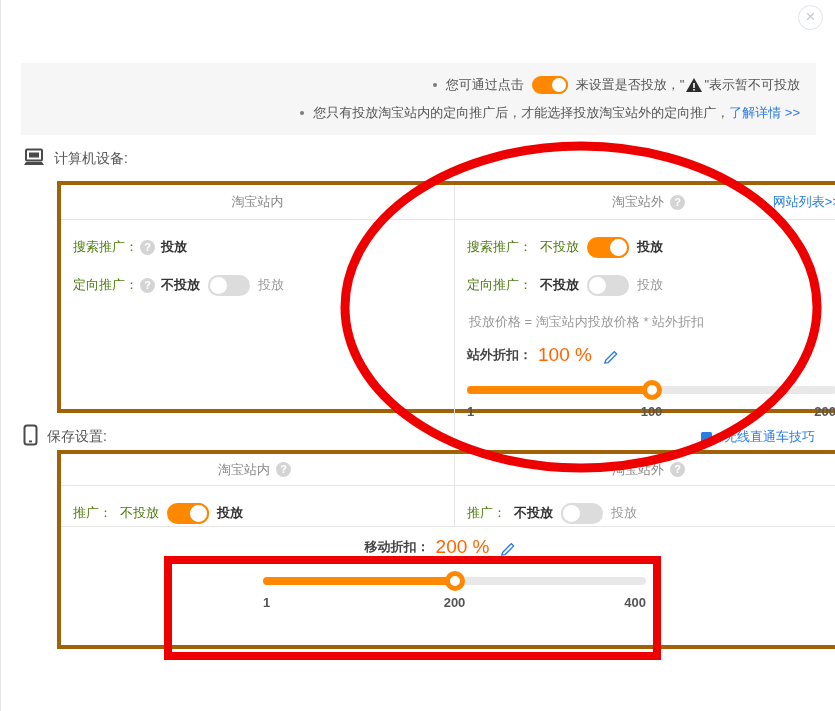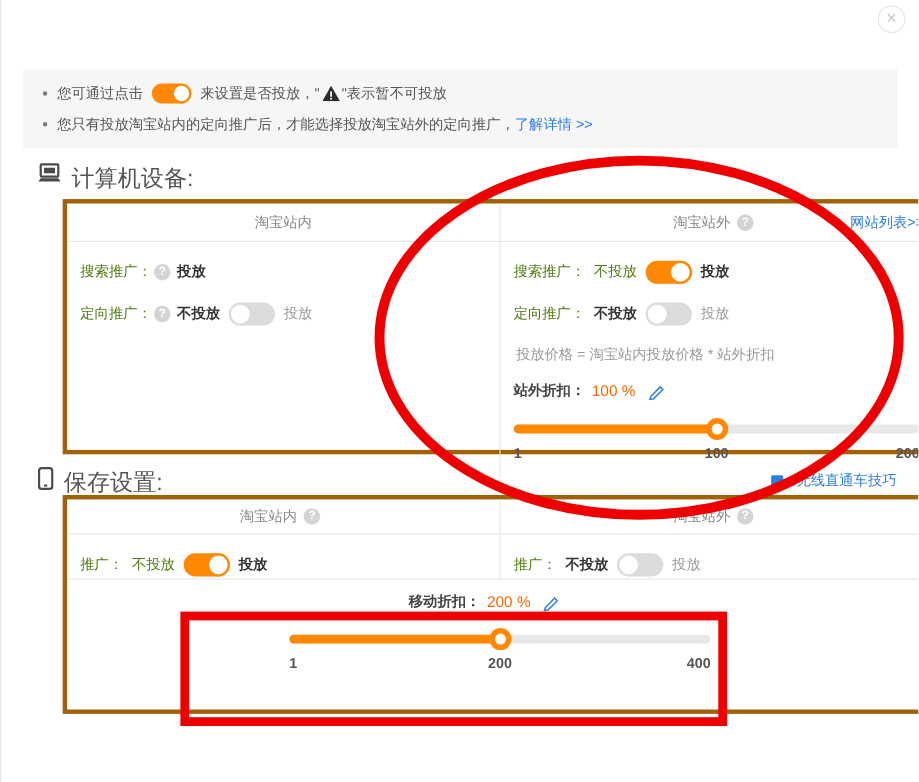--- a/index.html
+++ b/index.html
@@ -11,53 +11,53 @@
     font-size:13px;color:#555;
   }
   
   .dlg-title{position:absolute;left:20px;top:16px;font-size:21px;font-weight:bold;color:#3b3b3b;}
   .close-btn{
     position:absolute;right:12px;top:5px;width:25px;height:25px;border:1px solid #dfe3ea;
     border-radius:50%;color:#c3c9d4;font-size:17px;line-height:22px;text-align:center;cursor:pointer;
   }
   
   .notice{position:absolute;left:20px;top:63px;width:795px;background:#f6f6f6;padding:8px 16px;}
-  .notice-line{display:flex;align-items:center;height:28px;color:#555;}
+  .notice-line{display:flex;align-items:center;height:28px;color:#555;justify-content:flex-end;}
   .dot{width:4px;height:4px;border-radius:50%;background:#7a7a7a;margin:0 9px 0 2px;flex:none;}
   .link{color:#2b7de1;cursor:pointer;text-decoration:none;}
   
   .toggle{position:relative;display:inline-block;width:42px;height:21px;border-radius:11px;margin:0 8px;vertical-align:middle;cursor:pointer;flex:none;}
   .toggle.on{background:#ff8800;}
   .toggle.off{background:#dcdcdc;}
   .toggle .knob{position:absolute;top:0;width:21px;height:21px;border-radius:50%;background:#fff;}
   .toggle.on .knob{right:0;border:2px solid #ff8800;}
   .toggle.off .knob{left:0;border:2px solid #dcdcdc;}
   .toggle.small{width:36px;height:18px;border-radius:9px;}
   .toggle.small .knob{width:18px;height:18px;}
   
-  .sec-head{position:absolute;left:33px;display:flex;align-items:flex-start;font-size:21px;color:#555;}
+  .sec-head{position:absolute;left:22px;display:flex;align-items:flex-end;font-size:14px;color:#555;}
   .sec-head svg{margin-right:9px;}
   
   .tbl{position:absolute;left:30px;width:795px;border:4px solid #a16207;background:#fff;margin-left:26px;}
   .tbl-head{display:flex;border-bottom:1px solid #e6e6e6;}
   .tbl-head .cell{flex:1;display:flex;align-items:center;justify-content:center;color:#888;position:relative;}
   .tbl-head .cell + .cell{border-left:1px solid #e6e6e6;}
   .tbl-body{display:flex;}
   .tbl-body .cell{flex:1;padding:14px 12px;}
   .tbl-body .cell + .cell{border-left:1px solid #e6e6e6;}
   .row{display:flex;align-items:center;height:26px;margin-bottom:12px;white-space:nowrap;}
   .b{font-weight:bold;color:#333;}
   .dim{color:#999;}
   .lbl{color:#4d7c0f;}
   .help{display:inline-block;width:15px;height:15px;border-radius:50%;background:#d4d4d4;color:#fff;
         font-size:11px;font-weight:bold;line-height:15px;text-align:center;margin:0 6px 0 2px;flex:none;cursor:pointer;}
   .formula{color:#999;height:20px;line-height:20px;margin:14px 0 0 2px;white-space:nowrap;}
   .disc-line{display:flex;align-items:center;height:30px;margin-top:8px;}
   .disc-lbl{font-weight:bold;color:#444;}
-  .disc-val{color:#ff6600;font-size:14px;margin:0 10px 0 6px;}
+  .disc-val{color:#ff6600;font-size:19px;margin:0 10px 0 6px;}
   
   .slider{position:relative;height:20px;margin-top:10px;cursor:pointer;}
   .slider .track{position:absolute;left:0;right:0;top:6px;height:8px;border-radius:4px;background:#e8e8e8;}
   .slider .fill{position:absolute;left:0;top:6px;height:8px;border-radius:4px;background:#ff8800;width:50%;}
   .slider .knob2{position:absolute;left:50%;top:0;width:20px;height:20px;margin-left:-10px;border-radius:50%;
                  background:#fff;border:5px solid #ff8800;}
   .slider-labels{position:relative;height:18px;margin-top:4px;font-weight:bold;color:#555;}
   .slider-labels .min{position:absolute;left:0;}
   .slider-labels .mid{position:absolute;left:50%;transform:translateX(-50%);}
   .slider-labels .max{position:absolute;right:0;}

